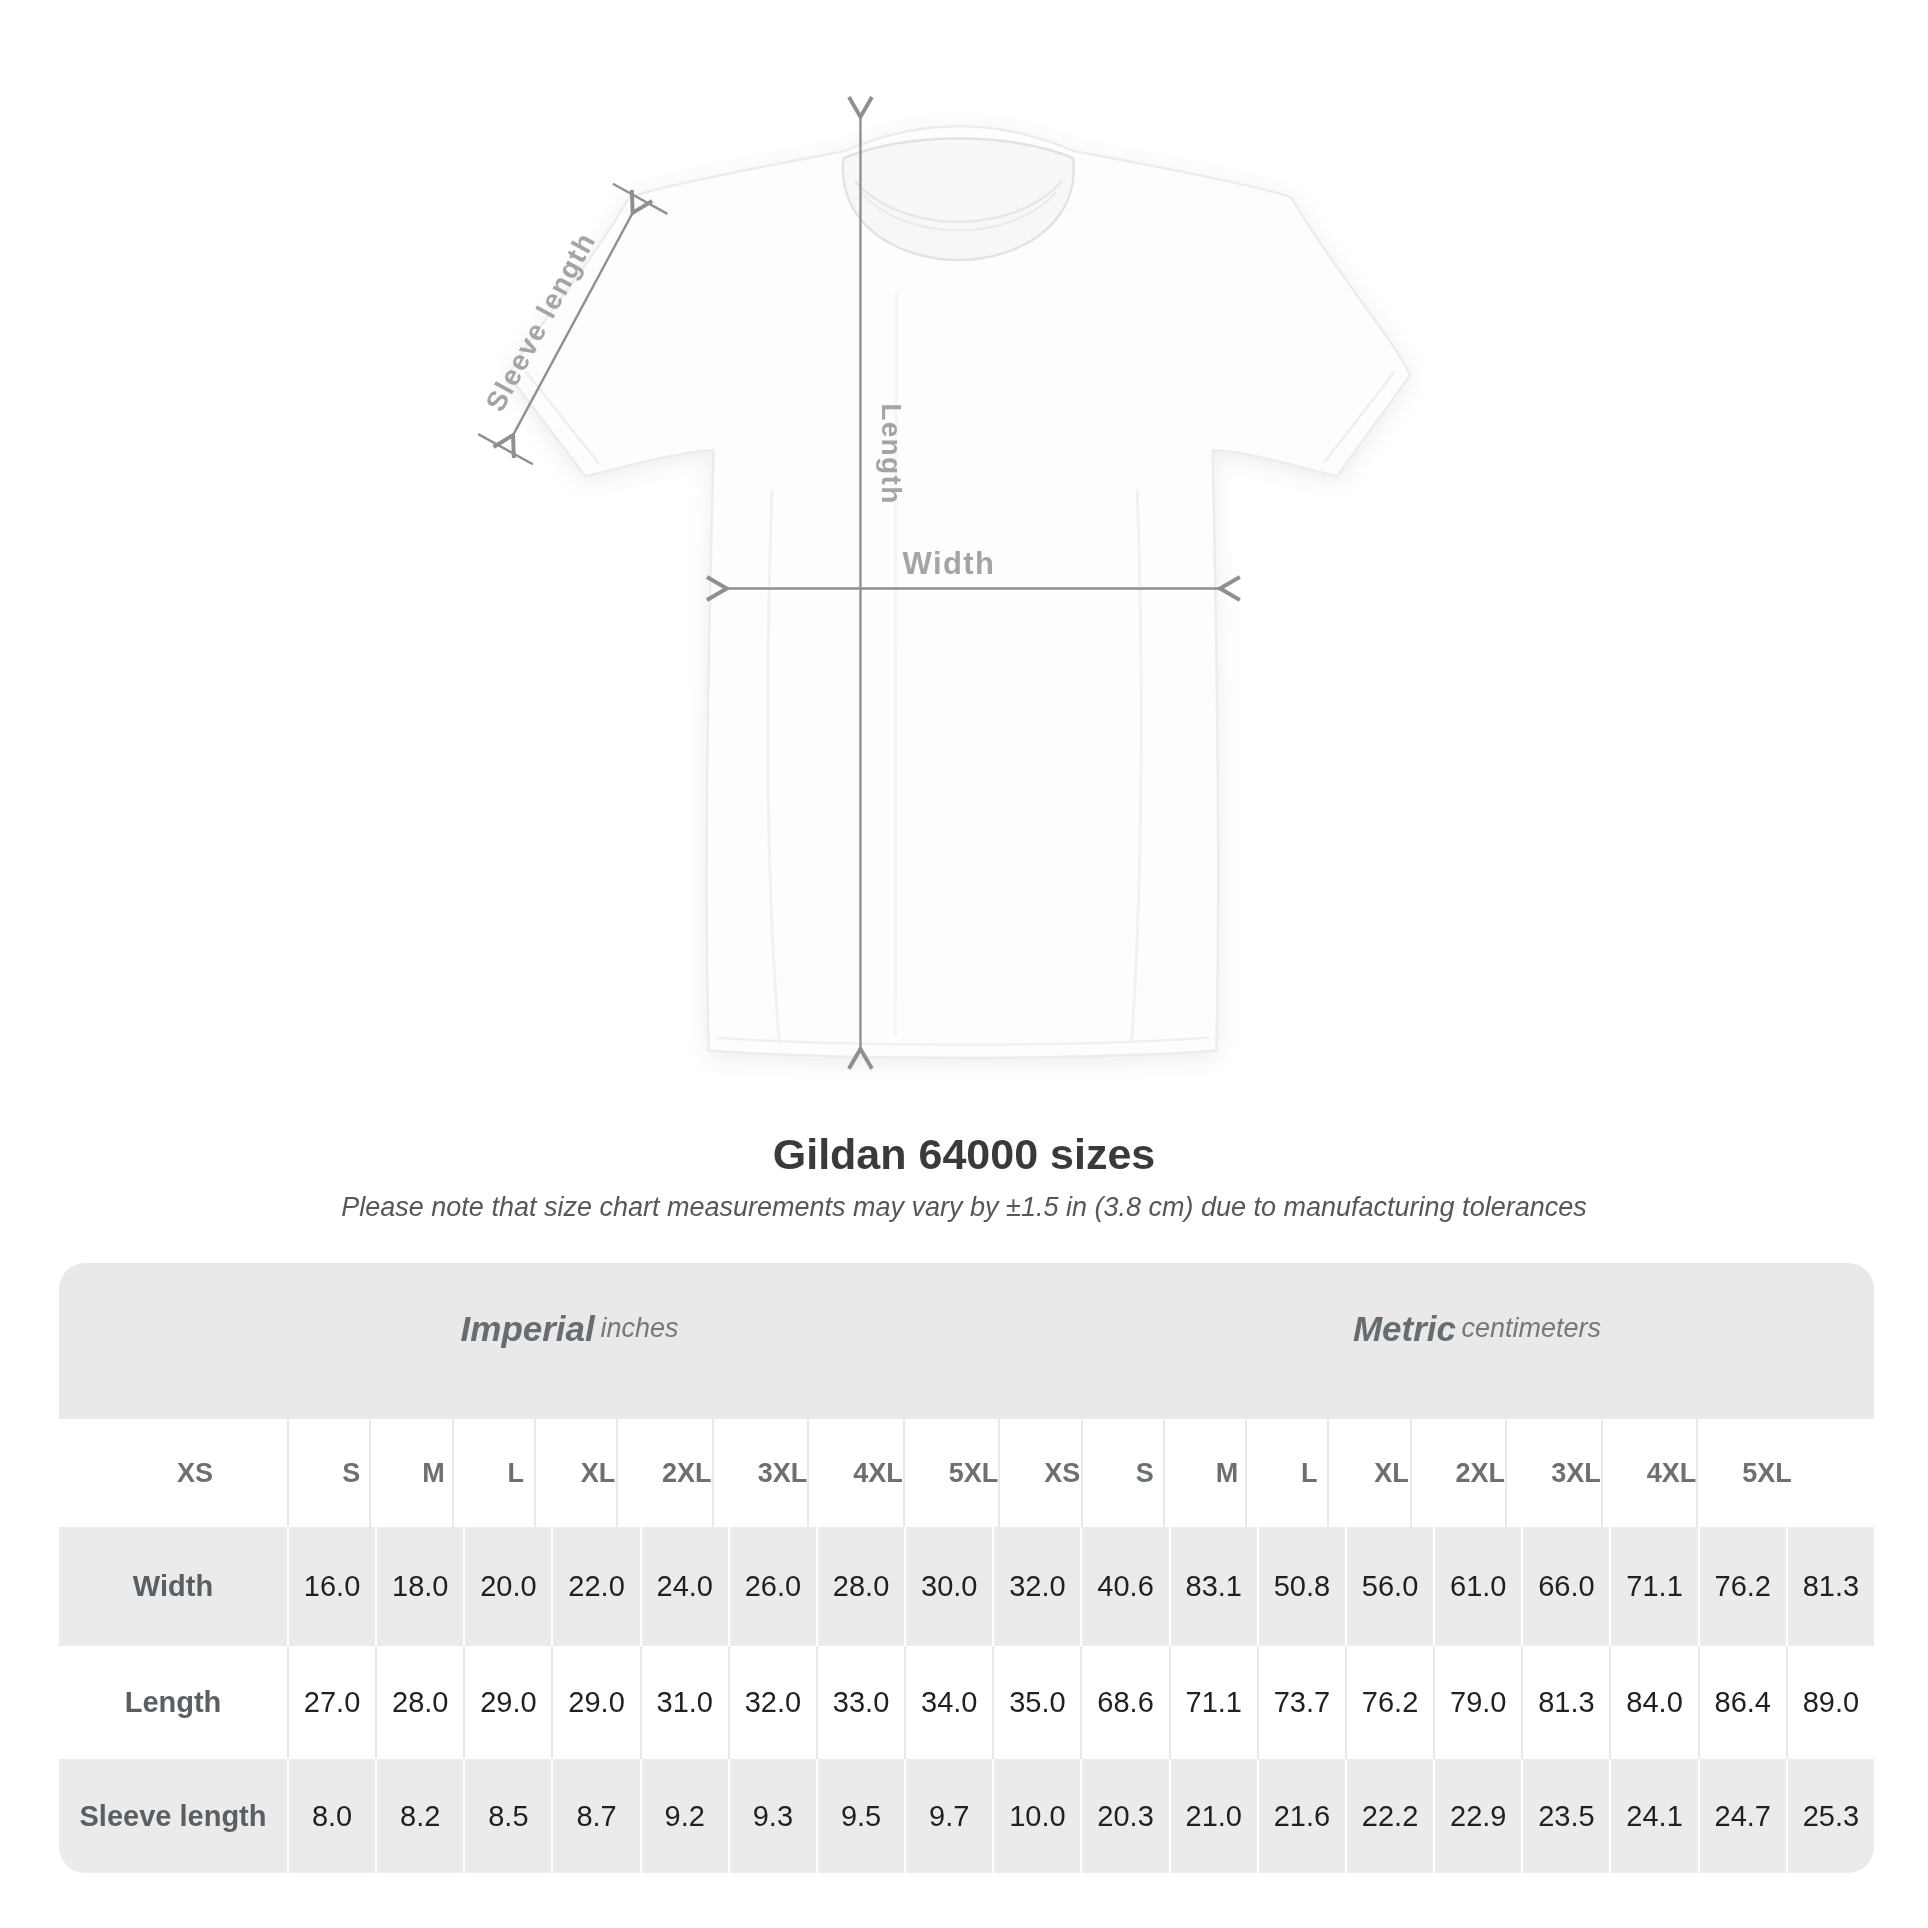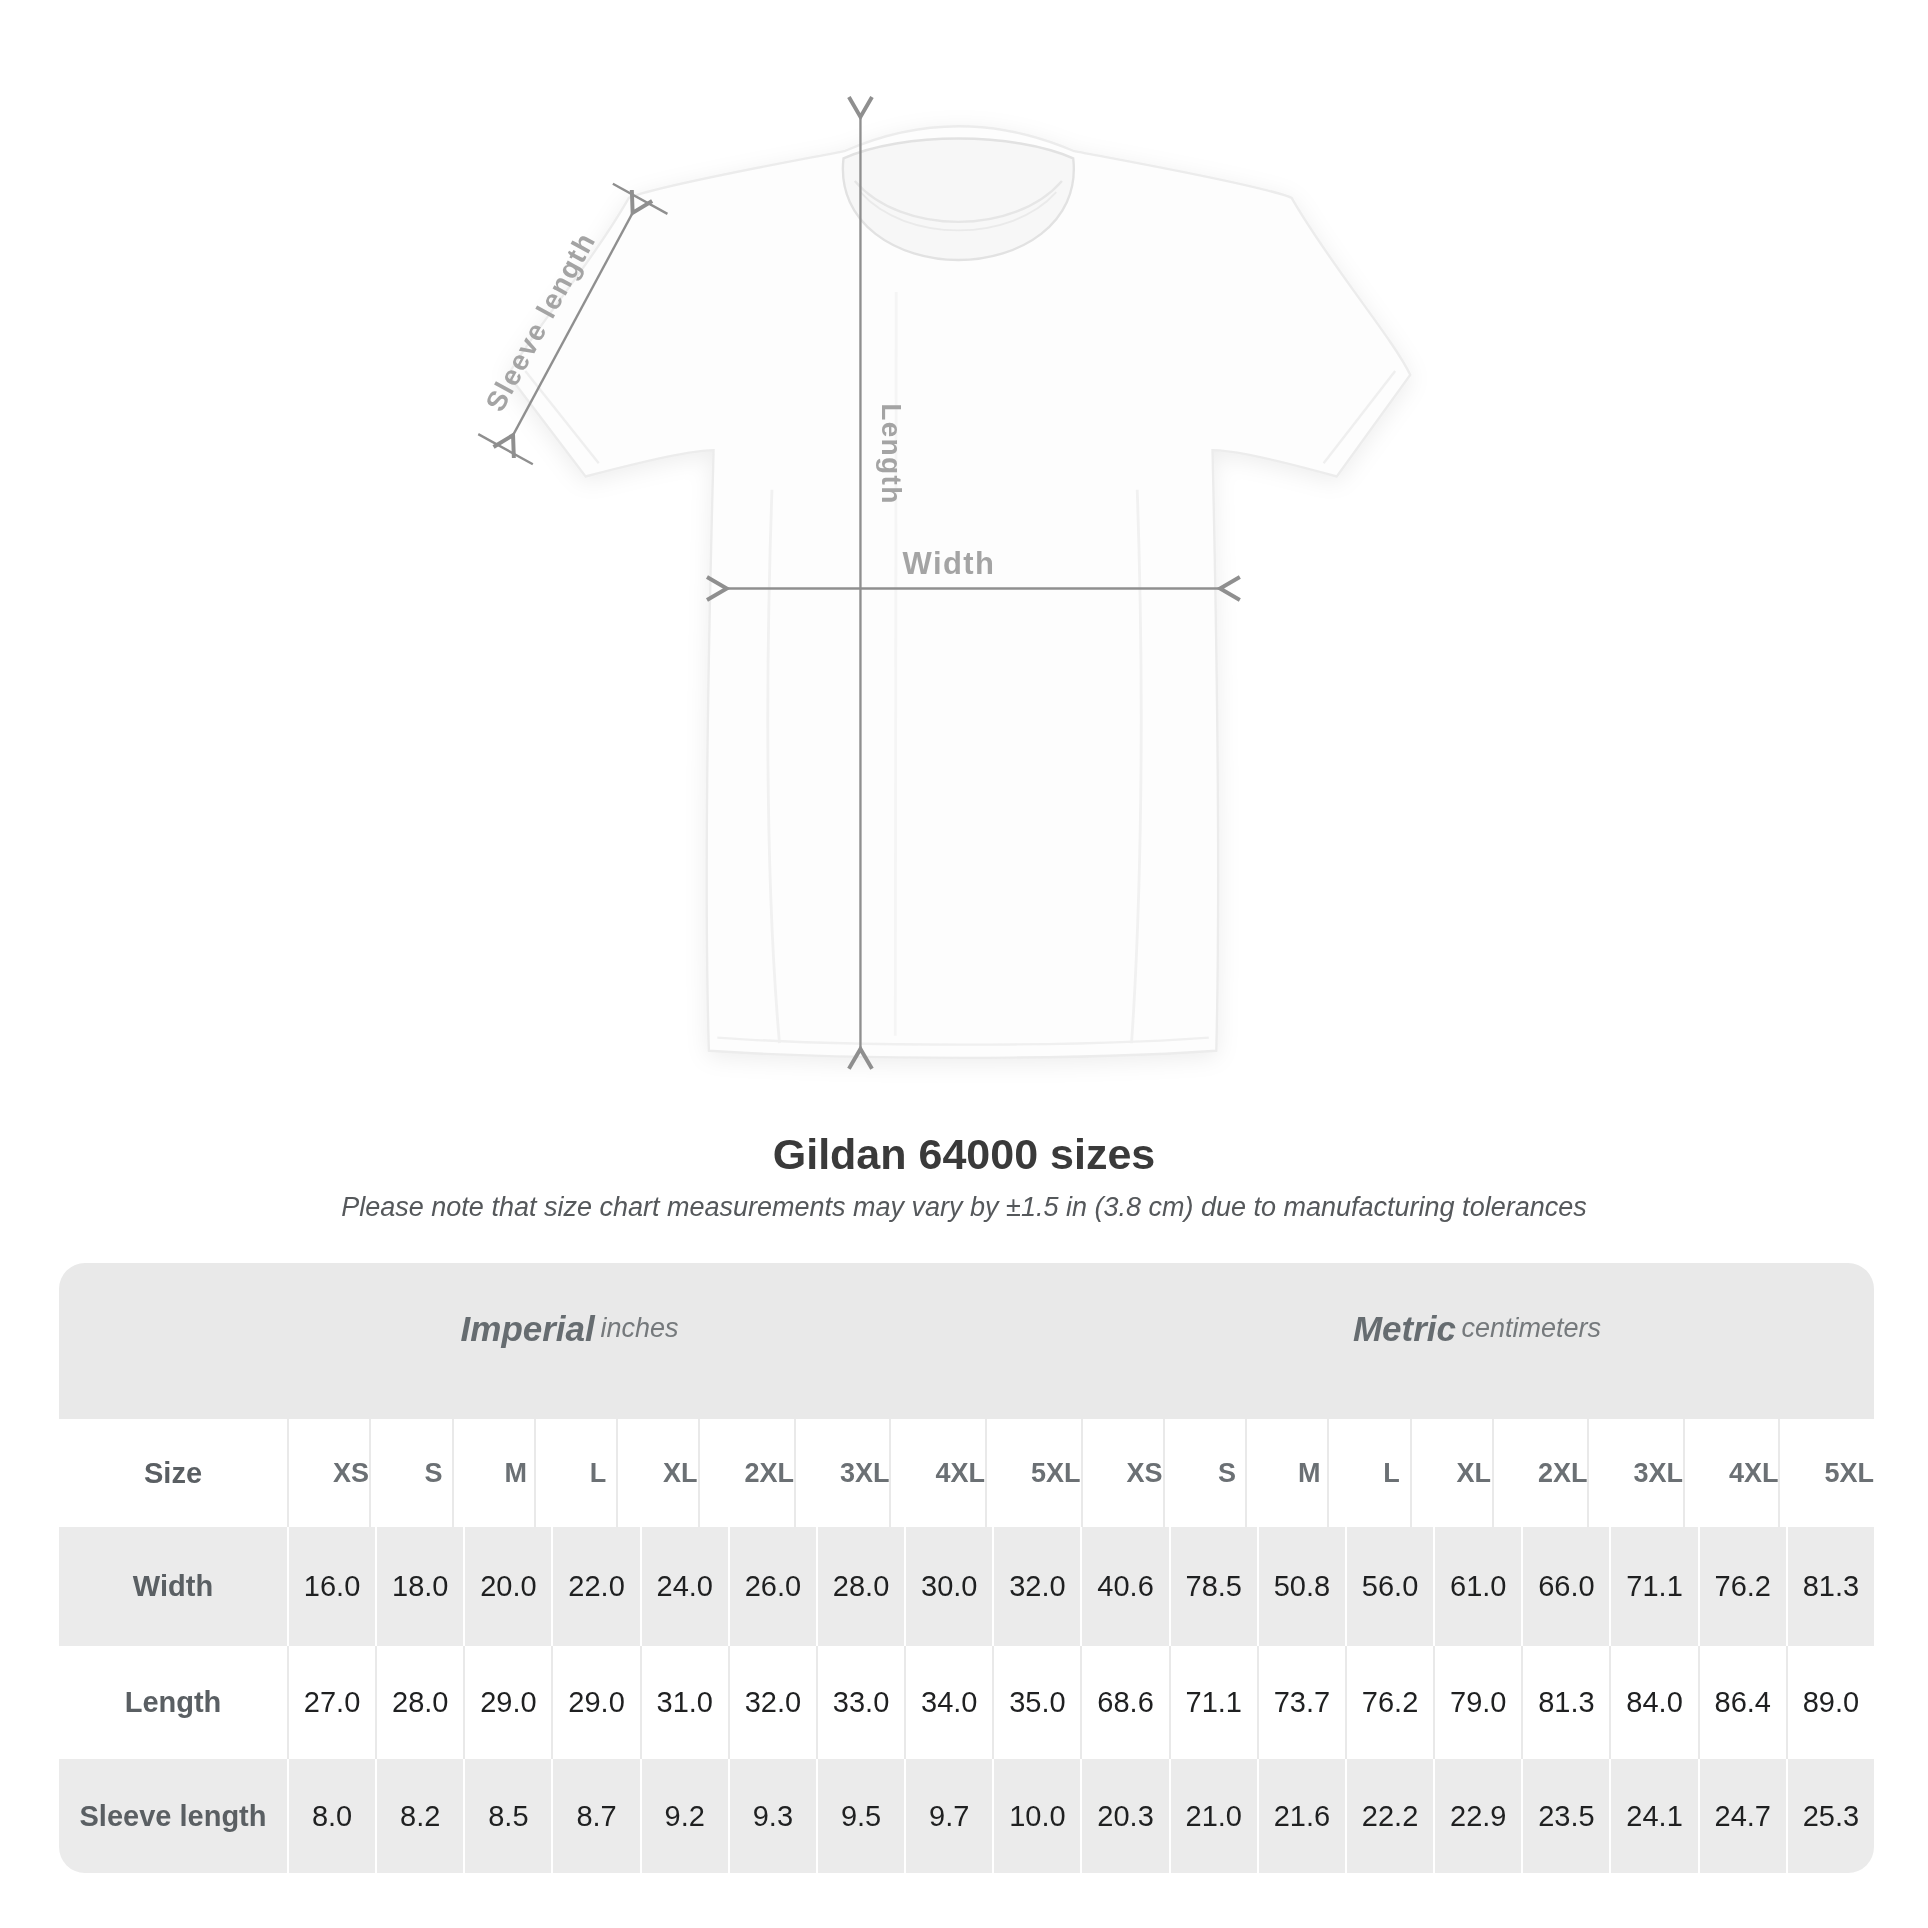--- a/index.html
+++ b/index.html
@@ -113,21 +113,20 @@
       <div class="gname">Imperial</div>
       <div class="gunit">inches</div>
     </div>
     <div class="half metric">
       <div class="gname">Metric</div>
       <div class="gunit">centimeters</div>
     </div>
   </div>
 
   <div class="t-row sizes white">
-    <div class="rlabel">Size</div>
     <div class="shead">XS</div>
     <div class="shead">S</div>
     <div class="shead">M</div>
     <div class="shead">L</div>
     <div class="shead">XL</div>
     <div class="shead">2XL</div>
     <div class="shead">3XL</div>
     <div class="shead">4XL</div>
     <div class="shead">5XL</div>
     <div class="shead">XS</div>
@@ -146,21 +145,21 @@
     <div class="val">16.0</div>
     <div class="val">18.0</div>
     <div class="val">20.0</div>
     <div class="val">22.0</div>
     <div class="val">24.0</div>
     <div class="val">26.0</div>
     <div class="val">28.0</div>
     <div class="val">30.0</div>
     <div class="val">32.0</div>
     <div class="val">40.6</div>
-    <div class="val">78.5</div>
+    <div class="val">83.1</div>
     <div class="val">50.8</div>
     <div class="val">56.0</div>
     <div class="val">61.0</div>
     <div class="val">66.0</div>
     <div class="val">71.1</div>
     <div class="val">76.2</div>
     <div class="val">81.3</div>
   </div>
 
   <div class="t-row r-length white">

